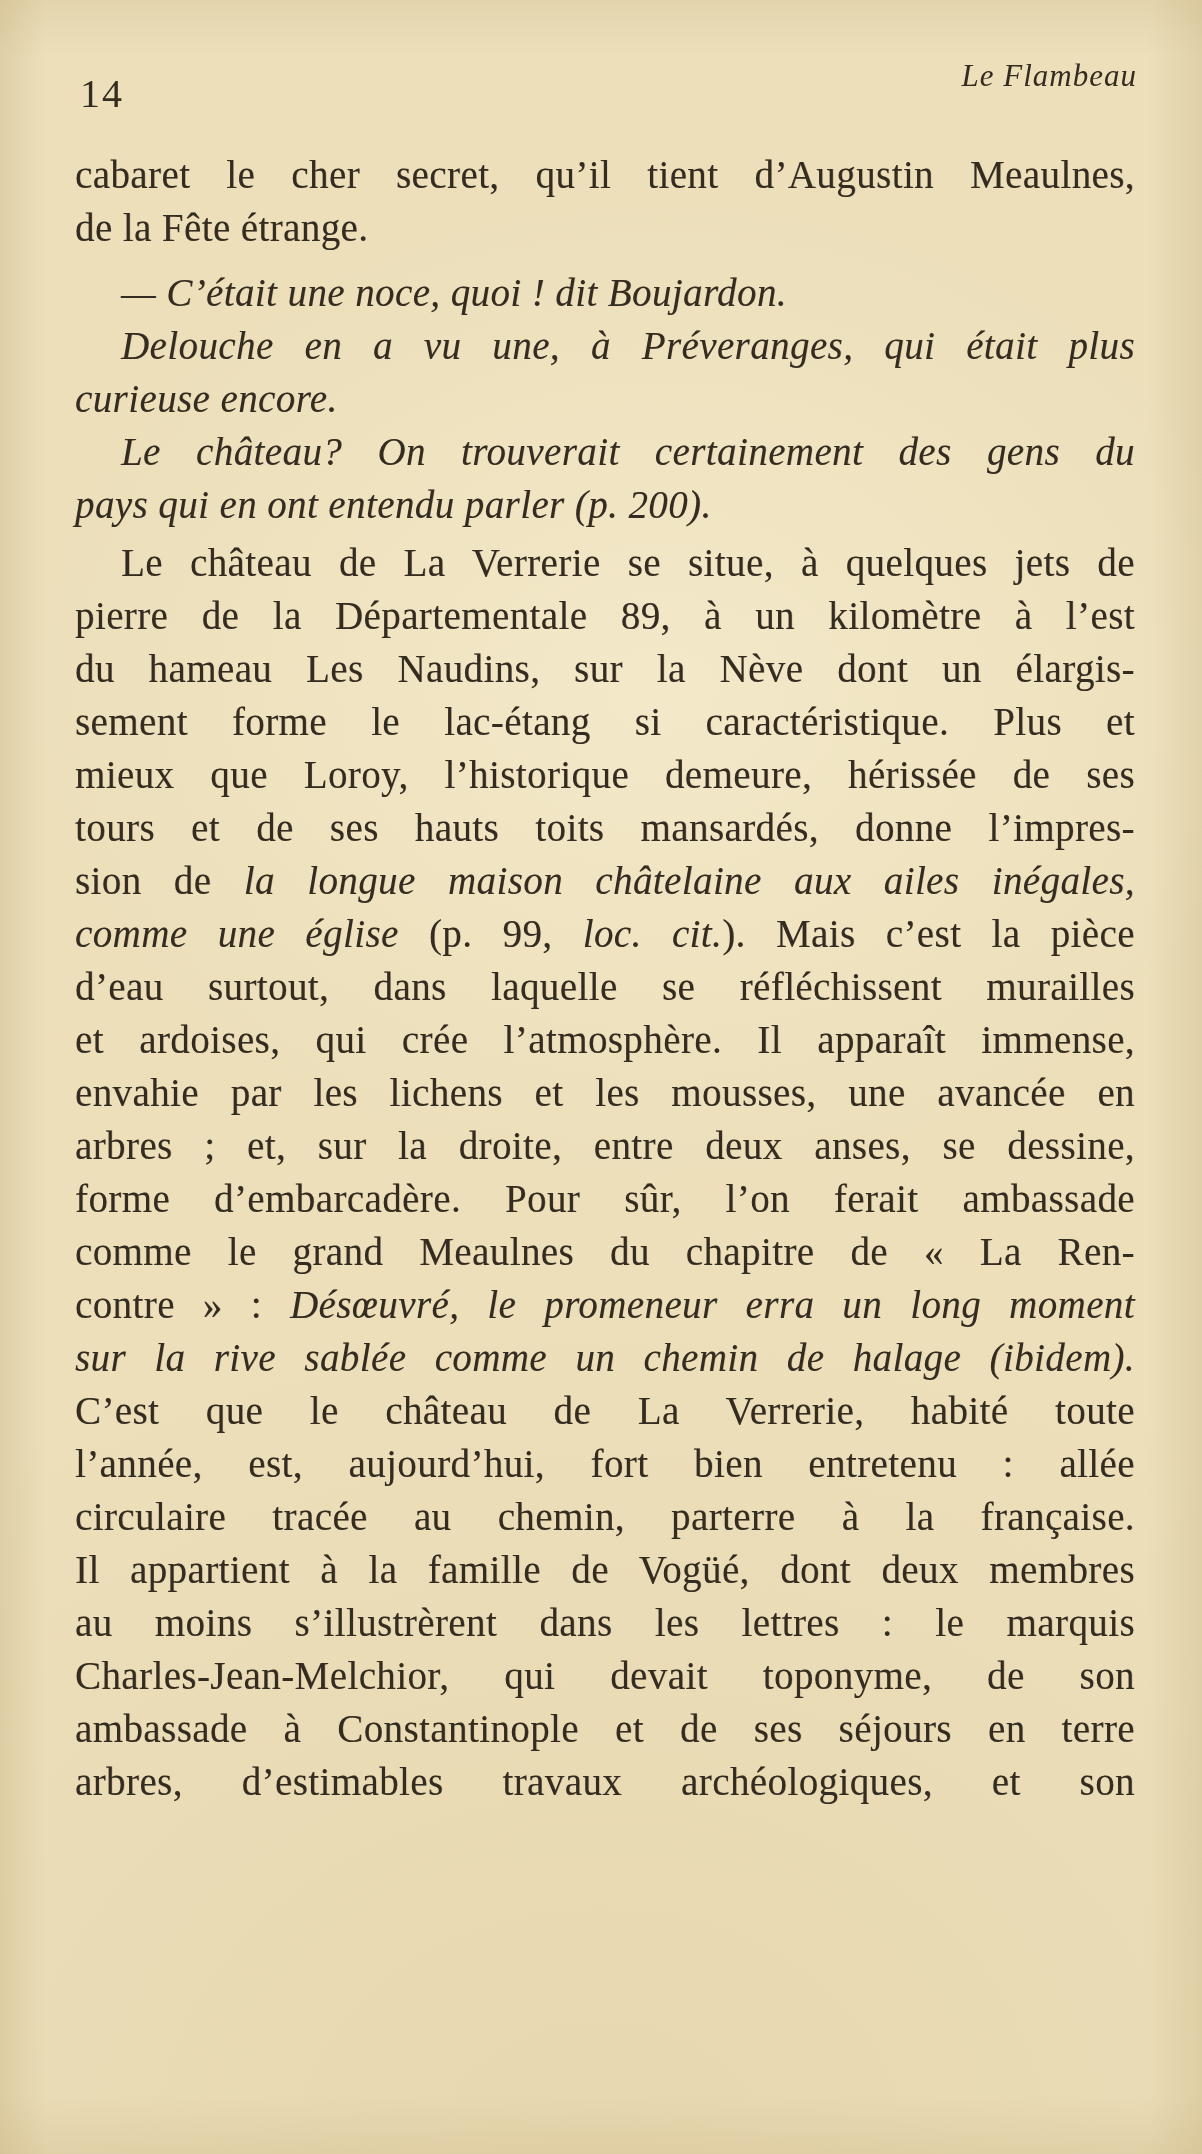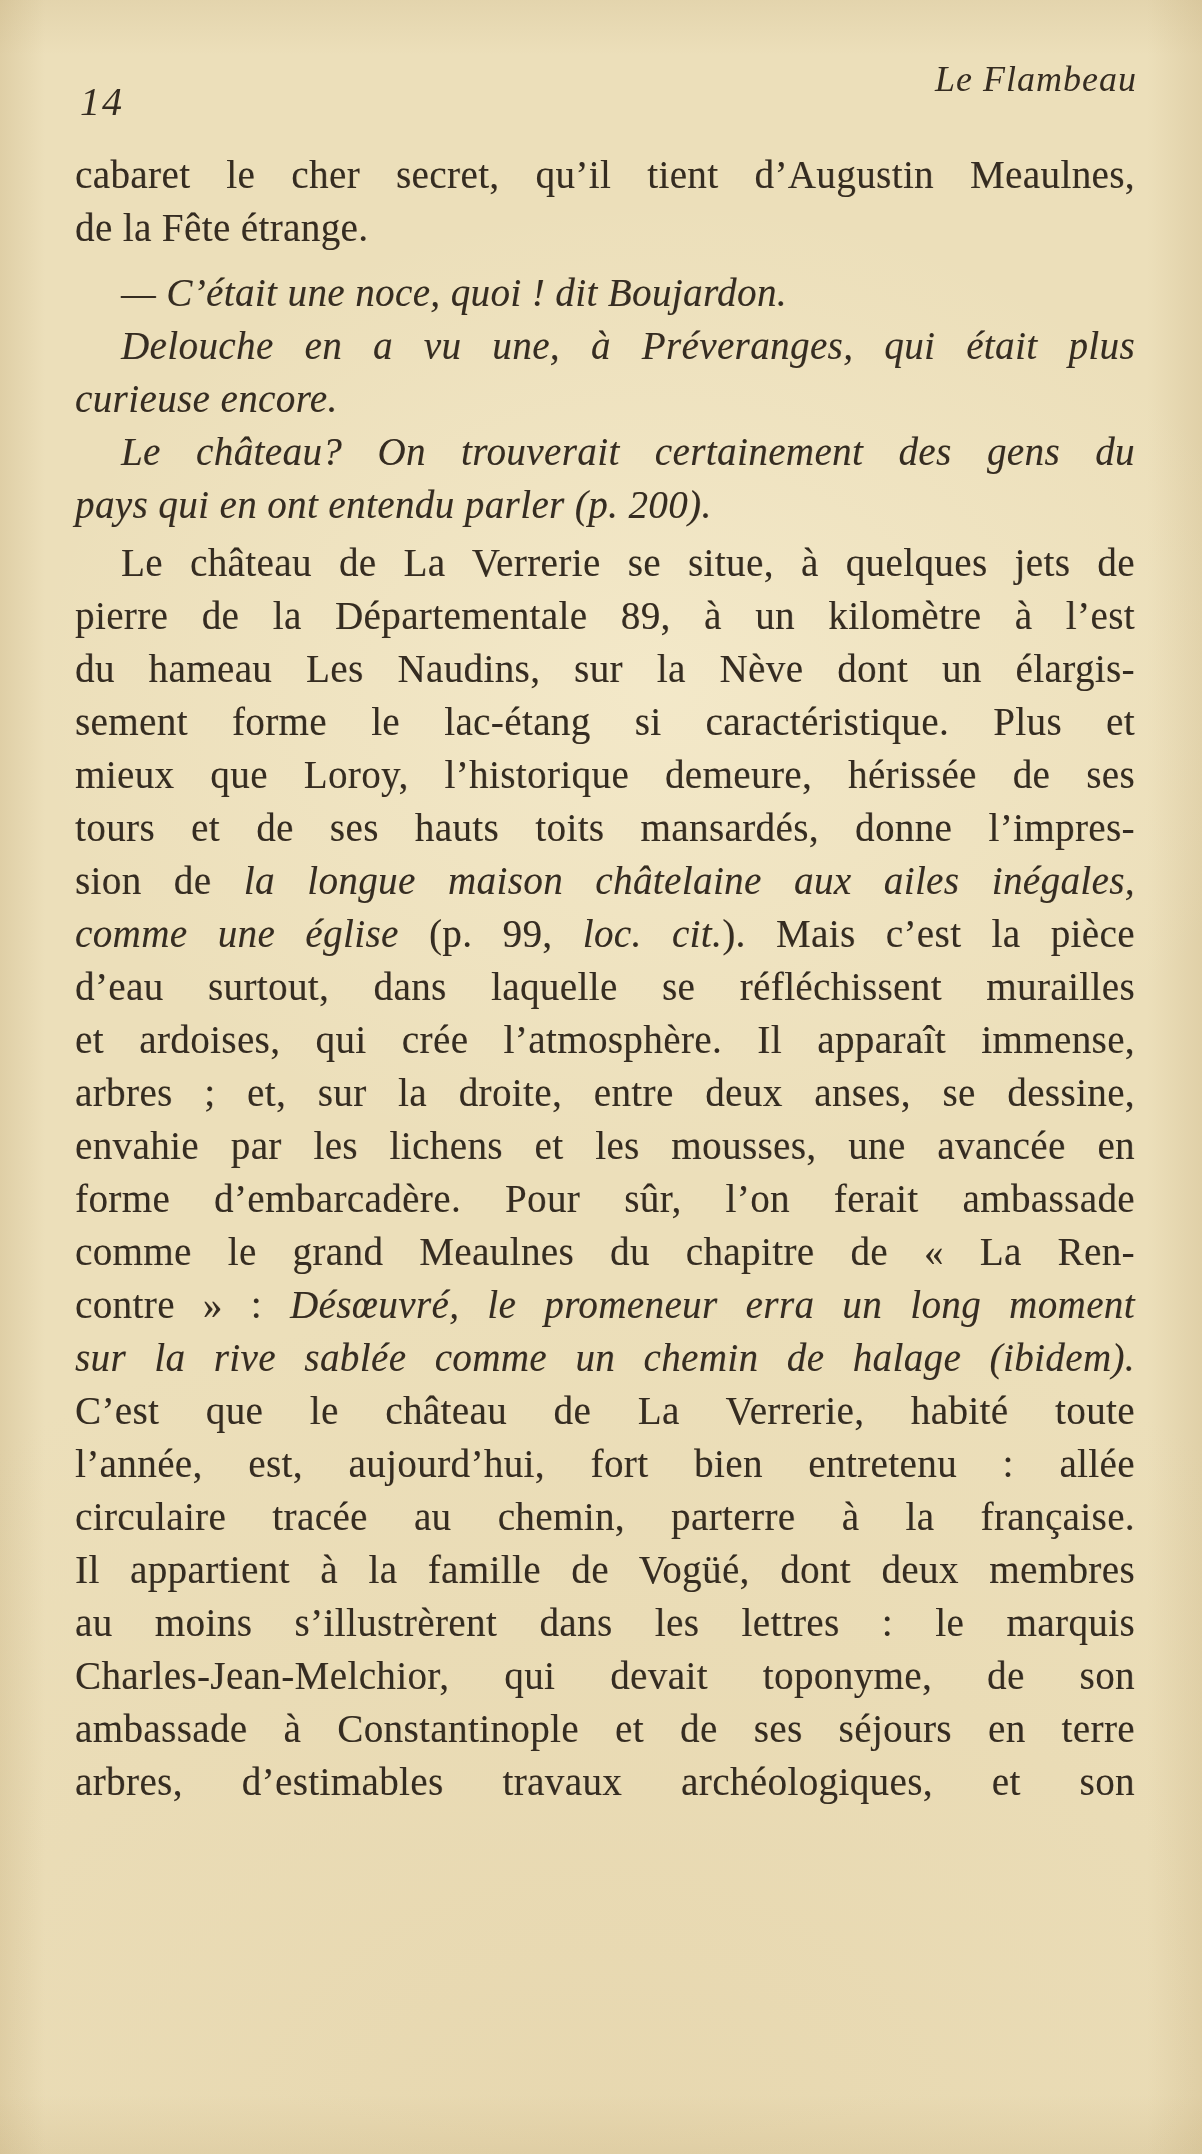--- a/index.html
+++ b/index.html
@@ -22,30 +22,29 @@
   .header {
     position: absolute;
     left: 80px;
     right: 65px;
     top: 58px;
     height: 56px;
   }
   .pagenum {
     position: absolute;
     left: 0;
-    top: 20px;
+    top: 12px;
     font-size: 40px;
     letter-spacing: 2px;
-    font-style: italic;
   }
   .running {
     position: absolute;
     right: 0;
     top: 0;
-    font-size: 36px;
+    font-size: 31px;
     font-style: italic;
     letter-spacing: 1px;
   }
   .body {
     position: absolute;
     left: 75px;
     top: 148px;
     width: 1060px;
   }
   .line {
@@ -88,22 +87,22 @@
         <div class="line j ind" data-name="text-line"><span class="ro" data-name="text-segment">Le château de La Verrerie se situe, à quelques jets de</span></div>
         <div class="line j" data-name="text-line"><span class="ro" data-name="text-segment">pierre de la Départementale 89, à un kilomètre à l’est</span></div>
         <div class="line j" data-name="text-line"><span class="ro" data-name="text-segment">du hameau Les Naudins, sur la Nève dont un élargis-</span></div>
         <div class="line j" data-name="text-line"><span class="ro" data-name="text-segment">sement forme le lac-étang si caractéristique. Plus et</span></div>
         <div class="line j" data-name="text-line"><span class="ro" data-name="text-segment">mieux que Loroy, l’historique demeure, hérissée de ses</span></div>
         <div class="line j" data-name="text-line"><span class="ro" data-name="text-segment">tours et de ses hauts toits mansardés, donne l’impres-</span></div>
         <div class="line j" data-name="text-line"><span class="ro" data-name="text-segment">sion de </span><span class="it" data-name="italic-text-segment">la longue maison châtelaine aux ailes inégales,</span></div>
         <div class="line j" data-name="text-line"><span class="it" data-name="italic-text-segment">comme une église</span><span class="ro" data-name="text-segment"> (p. 99, </span><span class="it" data-name="italic-text-segment">loc. cit.</span><span class="ro" data-name="text-segment">). Mais c’est la pièce</span></div>
         <div class="line j" data-name="text-line"><span class="ro" data-name="text-segment">d’eau surtout, dans laquelle se réfléchissent murailles</span></div>
         <div class="line j" data-name="text-line"><span class="ro" data-name="text-segment">et ardoises, qui crée l’atmosphère. Il apparaît immense,</span></div>
+        <div class="line j" data-name="text-line"><span class="ro" data-name="text-segment">envahie par les lichens et les mousses, une avancée en</span></div>
         <div class="line j" data-name="text-line"><span class="ro" data-name="text-segment">arbres ; et, sur la droite, entre deux anses, se dessine,</span></div>
-        <div class="line j" data-name="text-line"><span class="ro" data-name="text-segment">envahie par les lichens et les mousses, une avancée en</span></div>
         <div class="line j" data-name="text-line"><span class="ro" data-name="text-segment">forme d’embarcadère. Pour sûr, l’on ferait ambassade</span></div>
         <div class="line j" data-name="text-line"><span class="ro" data-name="text-segment">comme le grand Meaulnes du chapitre de « La Ren-</span></div>
         <div class="line j" data-name="text-line"><span class="ro" data-name="text-segment">contre » : </span><span class="it" data-name="italic-text-segment">Désœuvré, le promeneur erra un long moment</span></div>
         <div class="line j" data-name="text-line"><span class="it" data-name="italic-text-segment">sur la rive sablée comme un chemin de halage (ibidem).</span></div>
         <div class="line j" data-name="text-line"><span class="ro" data-name="text-segment">C’est que le château de La Verrerie, habité toute</span></div>
         <div class="line j" data-name="text-line"><span class="ro" data-name="text-segment">l’année, est, aujourd’hui, fort bien entretenu : allée</span></div>
         <div class="line j" data-name="text-line"><span class="ro" data-name="text-segment">circulaire tracée au chemin, parterre à la française.</span></div>
         <div class="line j" data-name="text-line"><span class="ro" data-name="text-segment">Il appartient à la famille de Vogüé, dont deux membres</span></div>
         <div class="line j" data-name="text-line"><span class="ro" data-name="text-segment">au moins s’illustrèrent dans les lettres : le marquis</span></div>
         <div class="line j" data-name="text-line"><span class="ro" data-name="text-segment">Charles-Jean-Melchior, qui devait toponyme, de son</span></div>

